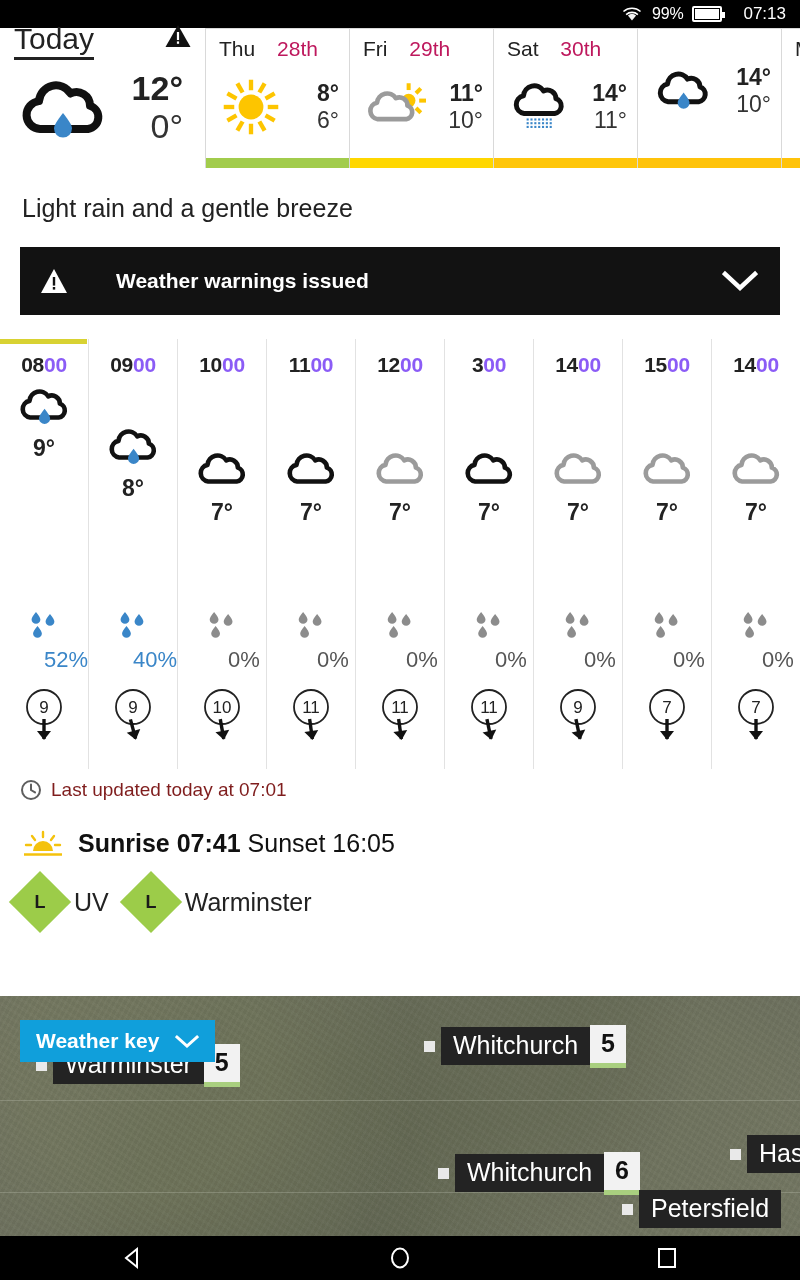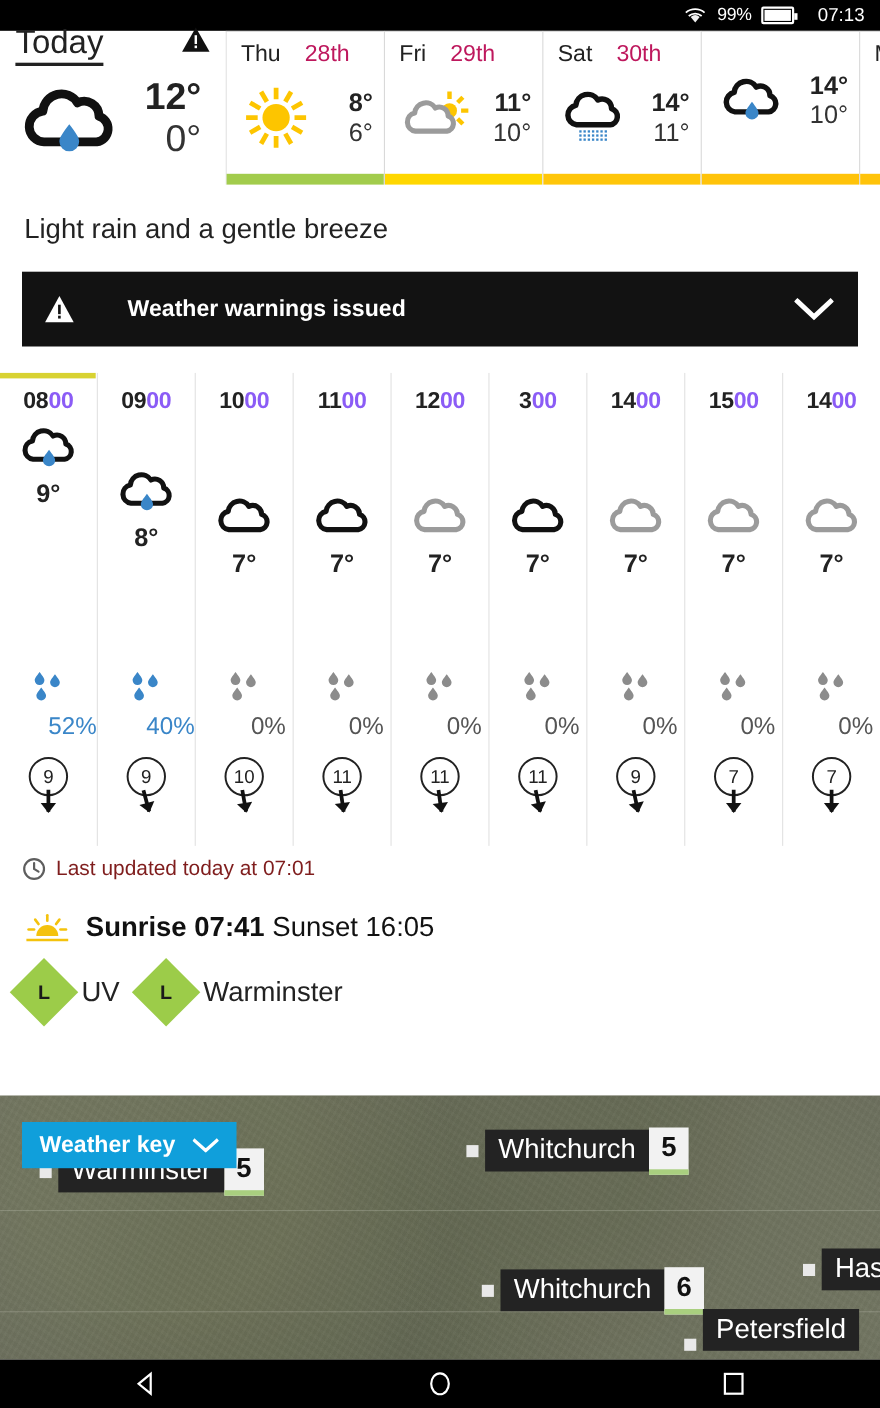--- a/index.html
+++ b/index.html
@@ -612,21 +612,21 @@
     </div>
     <div class="maplabel" style="left: 438px; top: 1154px; position: absolute; z-index: 5;">
       <span class="mk-dot"></span>
      <span class="mk-name">Whitchurch</span>
       <span class="mk-val">6</span>
     </div>
     <div class="maplabel" style="left: 730px; top: 1135px; position: absolute; z-index: 5;">
       <span class="mk-dot"></span>
      <span class="mk-name">Has</span>
     </div>
-    <div class="maplabel" style="left: 622px; top: 1190px; position: absolute; z-index: 5; align-items: flex-end;">
+    <div class="maplabel" style="left: 622px; top: 1190px; position: absolute; z-index: 5;">
       <span class="mk-dot"></span>
      <span class="mk-name">Petersfield</span>
     </div>
   </div>
 
 <div class="weatherkey">
   <span class="wk-label">Weather key</span>
   <svg class="wk-chev" viewBox="0 0 24 14">
     <path d="M2 3 L12 12 L22 3" stroke="#fff" stroke-width="3" fill="none" stroke-linecap="square"></path>
   </svg>

